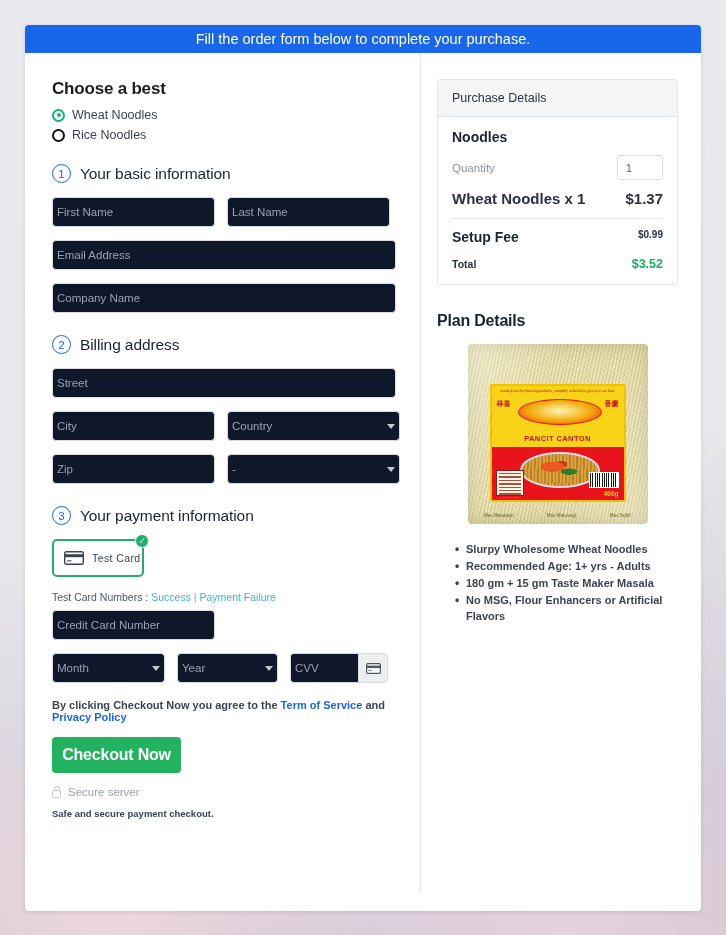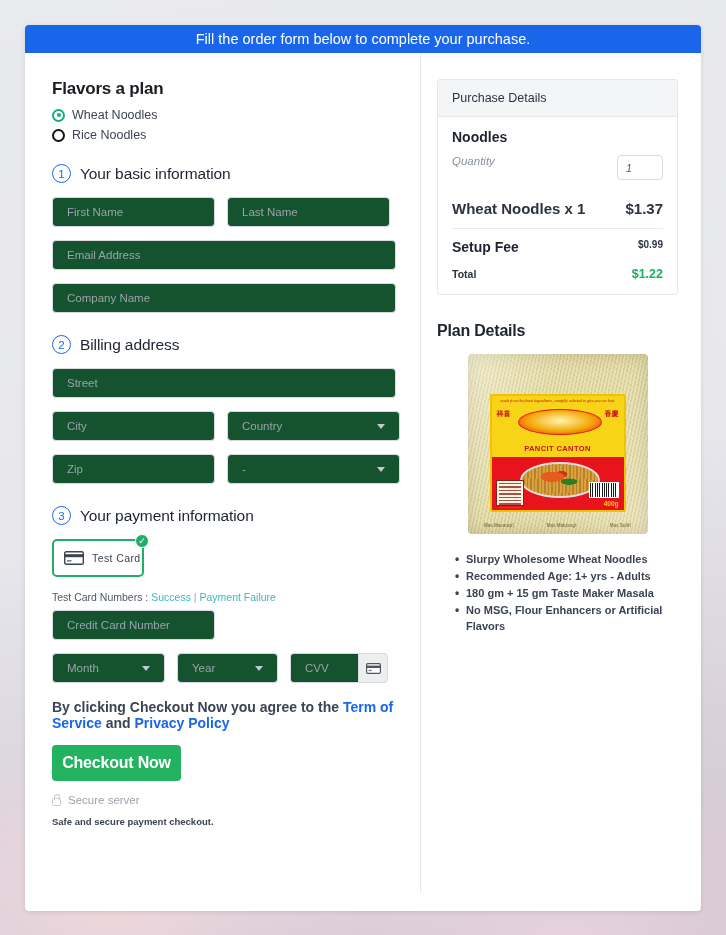--- a/index.html
+++ b/index.html
@@ -120,24 +120,24 @@
     letter-spacing: -0.1px;
   }
 
   
   .row { display: flex; gap: 12px; margin-bottom: 13px; }
 
   .fld {
     height: 30px;
     border: 1px solid #d8dce1;
     border-radius: 4px;
-    background: #14532d;
+    background: #0f172a;
     font-size: 11.5px;
     color: #9aa3ae;
-    padding: 0 14px;
+    padding: 0 4px;
     display: flex;
     align-items: center;
     font-family: "Liberation Sans", sans-serif;
   }
   .fld.w-half { width: 163px; }
   .fld.w-full { width: 344px; }
   .fld.w-sel  { width: 173px; justify-content: space-between; }
   .fld.w-m    { width: 113px; justify-content: space-between; }
   .fld.w-y    { width: 101px; justify-content: space-between; }
   .fld.w-cvv  { width: 68px; border-right: none; border-radius: 4px 0 0 4px; }
@@ -180,21 +180,21 @@
     font-size: 9px;
     display: flex; align-items: center; justify-content: center;
     border: 1.5px solid #fff;
   }
 
   .testnums { font-size: 10.5px; color: #4d5764; margin-bottom: 7px; }
   .testnums a { color: #3bb6c9; text-decoration: none; }
   .testnums .sep { color: #9aa3ae; }
 
   .agree {
-    font-size: 14px;
+    font-size: 11px;
     color: #3b4453;
     font-weight: bold;
     margin: 16px 0 14px 0;
   }
   .agree a { color: #1a66ea; text-decoration: none; }
 
   .checkout {
     width: 129px; height: 36px;
     background: #23b260;
     color: #fff;
@@ -252,23 +252,22 @@
   .pd-body { padding: 12px 14px 13px 14px; }
 
   .pd-title {
     font-size: 14px;
     font-weight: bold;
     color: #1c2430;
     margin-bottom: 10px;
   }
 
   .pd-qty {
-    display: flex; align-items: flex-start; justify-content: space-between;
-    margin-bottom: 20px;
-    font-style: italic;
+    display: flex; align-items: center; justify-content: space-between;
+    margin-bottom: 10px;
   }
   .pd-qty-label { font-size: 11.5px; color: #8a929d; }
   .qty-input {
     width: 46px; height: 25px;
     border: 1px solid #d8dce1;
     border-radius: 4px;
     font-size: 10.5px;
     color: #4d5764;
     display: flex; align-items: center;
     padding-left: 8px;
@@ -452,21 +451,21 @@
   <div class="card">
 
     <div class="banner">
       <span>Fill the order form below to complete your purchase.</span>
     </div>
 
     <div class="body-cols">
 
       <div class="col-left">
 
-        <div class="h-plan">Flavors a plan</div>
+        <div class="h-plan">Choose a best</div>
 
         <div class="radio-row">
           <span class="radio on"></span>
           <span>Wheat Noodles</span>
         </div>
         <div class="radio-row">
           <span class="radio"></span>
           <span>Rice Noodles</span>
         </div>
 
@@ -592,21 +591,21 @@
 
             <div class="pd-sep"></div>
 
             <div class="pd-fee">
               <span class="pd-fee-label">Setup Fee</span>
               <span class="pd-fee-val">$0.99</span>
             </div>
 
             <div class="pd-total">
               <span class="pd-total-label">Total</span>
-              <span class="pd-total-val">$1.22</span>
+              <span class="pd-total-val">$3.52</span>
             </div>
           </div>
         </div>
 
         <div class="h-detail">Plan Details</div>
 
         <div class="pkg-wrap">
           <div class="pkg">
             <div class="label">
               <div class="label-top">

